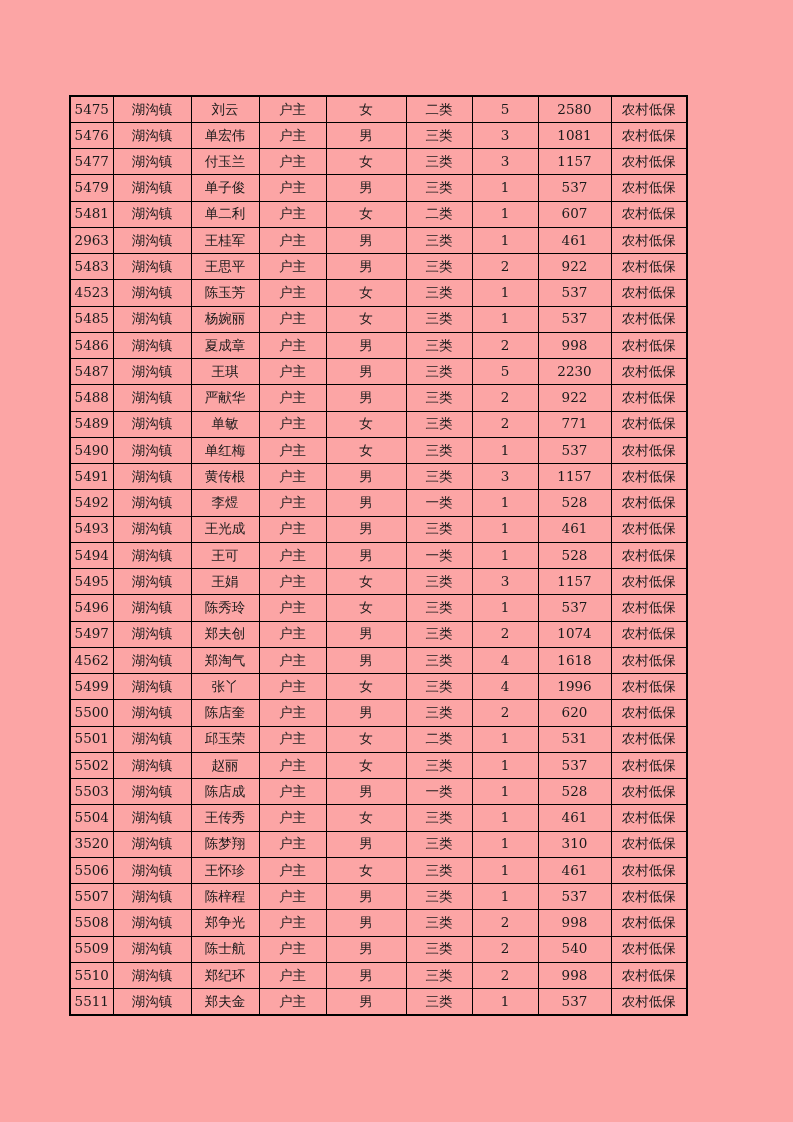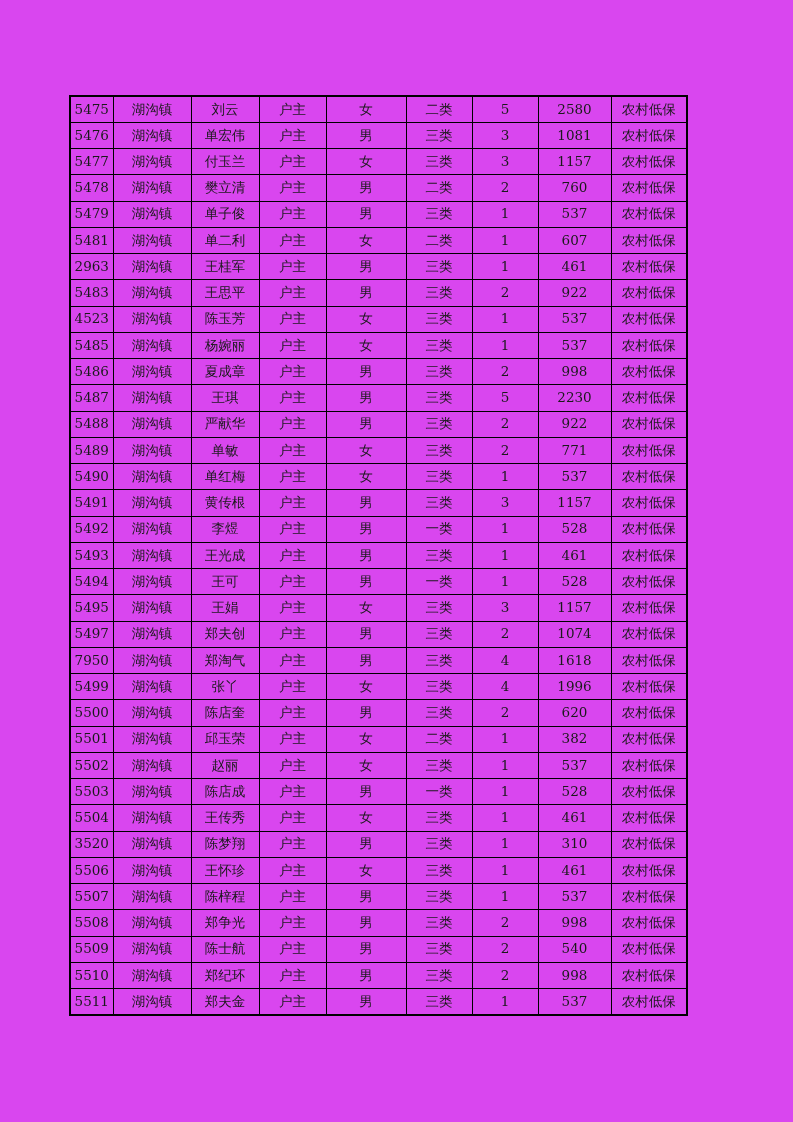--- a/index.html
+++ b/index.html
@@ -4,21 +4,21 @@
 <style>
   html, body {
     margin: 0;
     padding: 0;
     background: #ffffff;
   }
   .page {
     position: relative;
     width: 793px;
     height: 1122px;
-    background: #d946ef;
+    background: #fca5a5;
     overflow: hidden;
     font-family: "DejaVu Serif", "Liberation Serif", serif;
     color: #1a1a1a;
   }
   table.welfare-table {
     position: absolute;
     left: 69px;
     top: 95px;
     width: 617px;
     height: 921px;
@@ -85,31 +85,20 @@
     <td>湖沟镇</td>
     <td>付玉兰</td>
     <td>户主</td>
     <td>女</td>
     <td>三类</td>
     <td>3</td>
     <td>1157</td>
     <td>农村低保</td>
   </tr>
         <tr>
-    <td>5478</td>
-    <td>湖沟镇</td>
-    <td>樊立清</td>
-    <td>户主</td>
-    <td>男</td>
-    <td>二类</td>
-    <td>2</td>
-    <td>760</td>
-    <td>农村低保</td>
-  </tr>
-        <tr>
     <td>5479</td>
     <td>湖沟镇</td>
     <td>单子俊</td>
     <td>户主</td>
     <td>男</td>
     <td>三类</td>
     <td>1</td>
     <td>537</td>
     <td>农村低保</td>
   </tr>
@@ -272,32 +261,43 @@
     <td>湖沟镇</td>
     <td>王娟</td>
     <td>户主</td>
     <td>女</td>
     <td>三类</td>
     <td>3</td>
     <td>1157</td>
     <td>农村低保</td>
   </tr>
         <tr>
+    <td>5496</td>
+    <td>湖沟镇</td>
+    <td>陈秀玲</td>
+    <td>户主</td>
+    <td>女</td>
+    <td>三类</td>
+    <td>1</td>
+    <td>537</td>
+    <td>农村低保</td>
+  </tr>
+        <tr>
     <td>5497</td>
     <td>湖沟镇</td>
     <td>郑夫创</td>
     <td>户主</td>
     <td>男</td>
     <td>三类</td>
     <td>2</td>
     <td>1074</td>
     <td>农村低保</td>
   </tr>
         <tr>
-    <td>7950</td>
+    <td>4562</td>
     <td>湖沟镇</td>
     <td>郑淘气</td>
     <td>户主</td>
     <td>男</td>
     <td>三类</td>
     <td>4</td>
     <td>1618</td>
     <td>农村低保</td>
   </tr>
         <tr>
@@ -323,21 +323,21 @@
     <td>农村低保</td>
   </tr>
         <tr>
     <td>5501</td>
     <td>湖沟镇</td>
     <td>邱玉荣</td>
     <td>户主</td>
     <td>女</td>
     <td>二类</td>
     <td>1</td>
-    <td>382</td>
+    <td>531</td>
     <td>农村低保</td>
   </tr>
         <tr>
     <td>5502</td>
     <td>湖沟镇</td>
     <td>赵丽</td>
     <td>户主</td>
     <td>女</td>
     <td>三类</td>
     <td>1</td>

